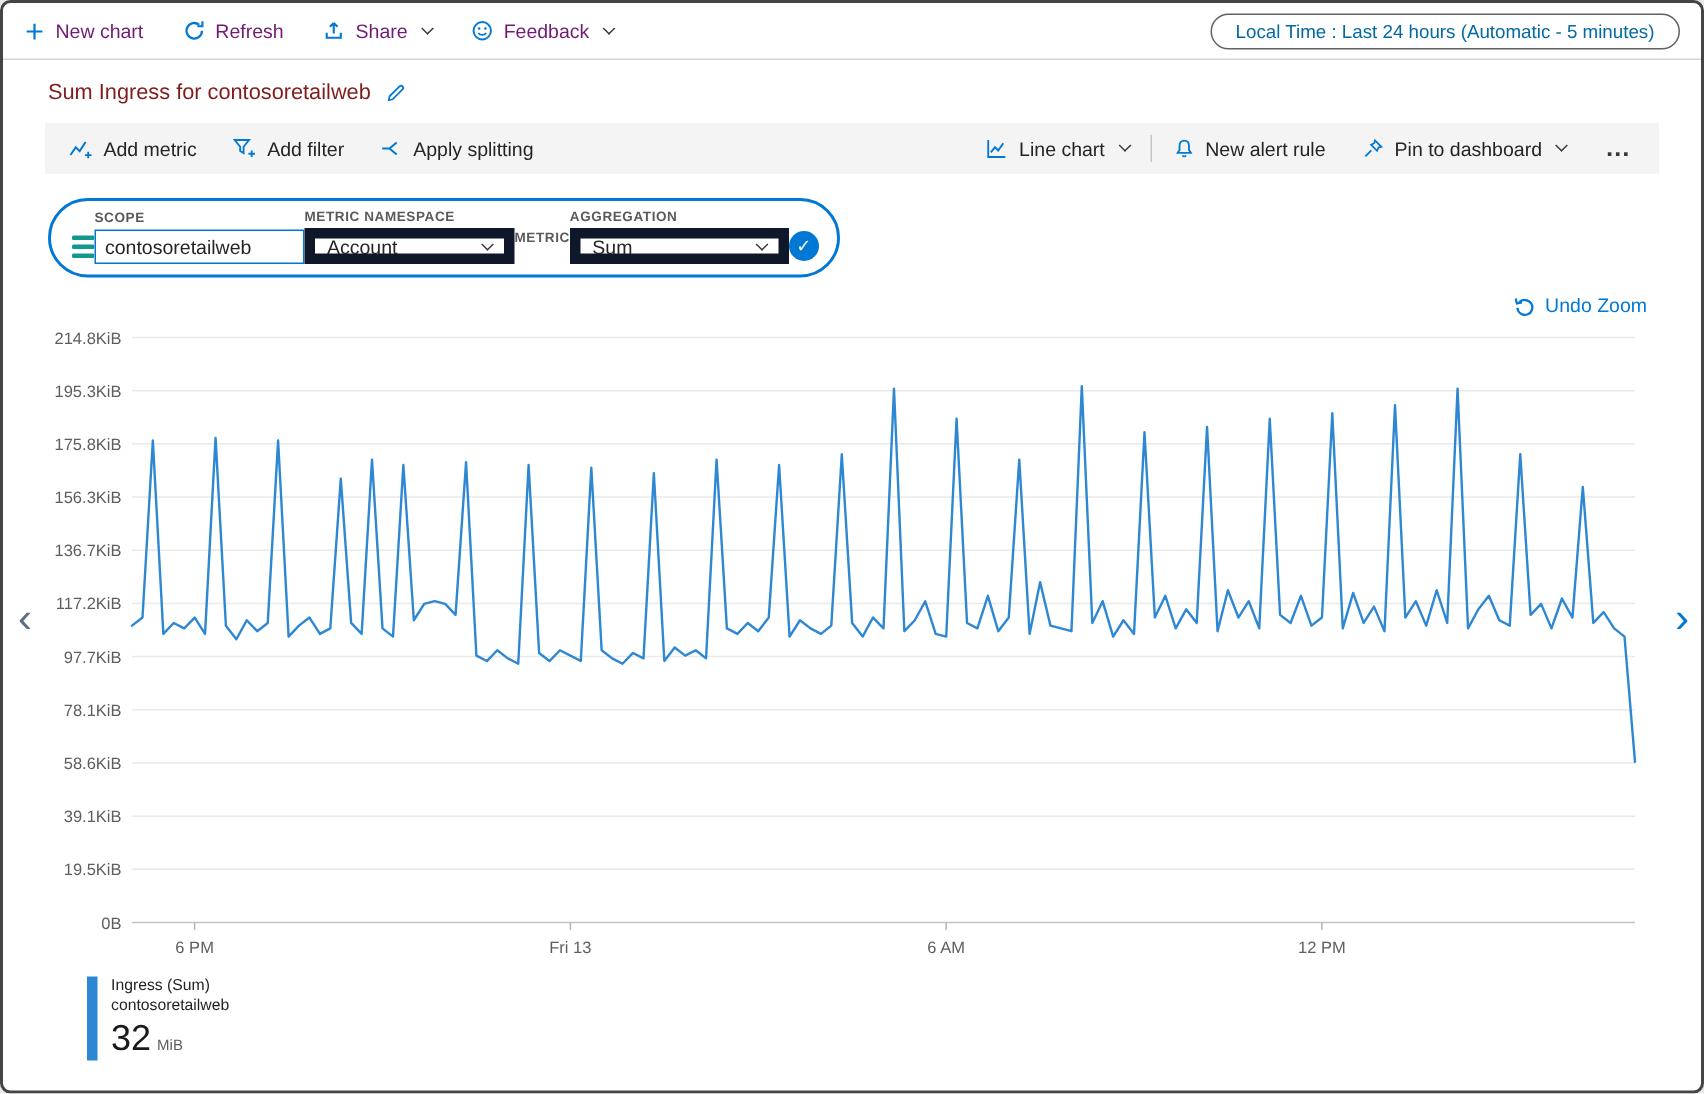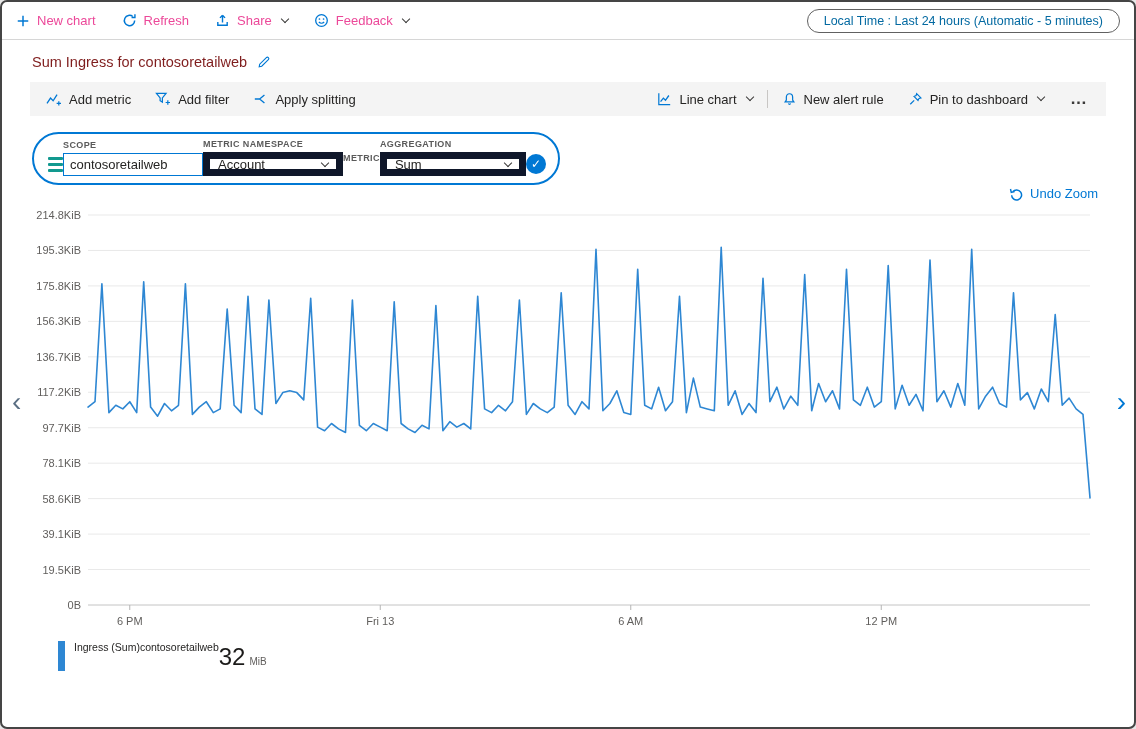--- a/index.html
+++ b/index.html
@@ -6,21 +6,21 @@
     --accent:#0078d4;
     --chart-line:#2e87d3;
     --scope-icon:#12998f;
   }
   *{box-sizing:border-box}
   body{margin:0;background:#e8e8e8;font-family:"Liberation Sans","DejaVu Sans",sans-serif;color:#252423}
   .window{width:1136px;height:729px;border:2px solid #454545;border-radius:7px;background:#fff;overflow:hidden;position:relative}
 
   
   .topbar{height:38px;display:flex;align-items:center;gap:26px;padding:0 14px;border-bottom:1px solid #d6d6d6}
-  .tb-btn{display:flex;align-items:center;gap:7px;background:none;border:none;font-size:13px;color:#ec4899;cursor:pointer;padding:0;font-family:inherit}
+  .tb-btn{display:flex;align-items:center;gap:7px;background:none;border:none;font-size:13px;color:#701a75;cursor:pointer;padding:0;font-family:inherit}
   .icn{display:inline-flex;align-items:center;color:var(--accent)}
   .chev{width:6px;height:6px;border-right:1.5px solid #3b3a39;border-bottom:1.5px solid #3b3a39;transform:rotate(45deg);display:inline-block;margin-top:-4px;margin-left:3px}
   .time-pill{margin-left:auto;border:1px solid #616161;border-radius:13px;padding:4px 16px;font-size:12.5px;background:#fff;cursor:pointer;font-family:Liberation Sans, sans-serif;color:#0369a1;white-space:nowrap}
 
   
   .title-row{display:flex;align-items:center;gap:10px;padding:14px 30px 4px}
   .title-row h1{font-size:14.5px;font-weight:400;margin:0;color:#7f1d1d}
   .edit-btn{background:none;border:none;cursor:pointer;padding:0;display:inline-flex;color:var(--accent)}
 
   
@@ -36,32 +36,32 @@
   .burger{display:flex;flex-direction:column;gap:3px;margin-top:13px}
   .burger i{width:15px;height:3px;border-radius:1px;background:var(--scope-icon);display:block}
   .field{display:flex;flex-direction:column;gap:3px}
   .field label{font-size:9px;letter-spacing:.4px;color:#5a5a5a;font-weight:700}
   .scope-input{width:140px;height:23px;border:1px solid var(--accent);font-size:13px;padding:1px 6px;color:#252423;font-family:inherit;outline:none}
   .dd{width:140px;height:24px;border:7px solid #0f172a;background:#fff;display:flex;align-items:center;justify-content:space-between;padding:0 8px;font-size:13px;cursor:pointer}
   .dd .chev{margin-top:-2px}
   .check-circle{width:20px;height:20px;border-radius:50%;background:var(--accent);color:#fff;display:flex;align-items:center;justify-content:center;font-size:12px;margin-top:13px;cursor:pointer}
 
   
-  .chart-area{position:relative;height:520px}
+  .chart-area{position:relative;margin-top:10px;height:520px}
   .undo-zoom{position:absolute;top:0;right:30px;display:flex;align-items:center;gap:6px;color:var(--accent);font-size:13px;background:none;border:none;cursor:pointer;font-family:inherit}
   #chart-svg{position:absolute;top:16px;left:28px}
   #chart-svg text{font-size:11px;fill:#605e5c}
   .nav-chev{position:absolute;top:206px;font-size:28px;line-height:.8;cursor:pointer;user-select:none;background:none;border:none;padding:0;font-family:inherit}
   .nav-chev.left{left:10px;color:#5b6f83}
   .nav-chev.right{right:8px;color:var(--accent)}
 
   
   .legend{position:absolute;left:56px;top:456px;display:flex;gap:9px;cursor:pointer}
   .legend-bar{width:7px;background:var(--chart-line);align-self:stretch}
-  .legend-texts{display:flex;flex-direction:row}
+  .legend-texts{display:flex;flex-direction:column}
   .l1,.l2{font-size:10.5px;color:#252423;line-height:1.25}
   .lv{font-size:24px;color:#1b1a19;margin-top:2px;display:flex;align-items:baseline;gap:4px}
   .lv .unit{font-size:10px;color:#605e5c}
 </style>
 </head>
 <body>
 
 <div class="window">
 
   <div class="topbar">

